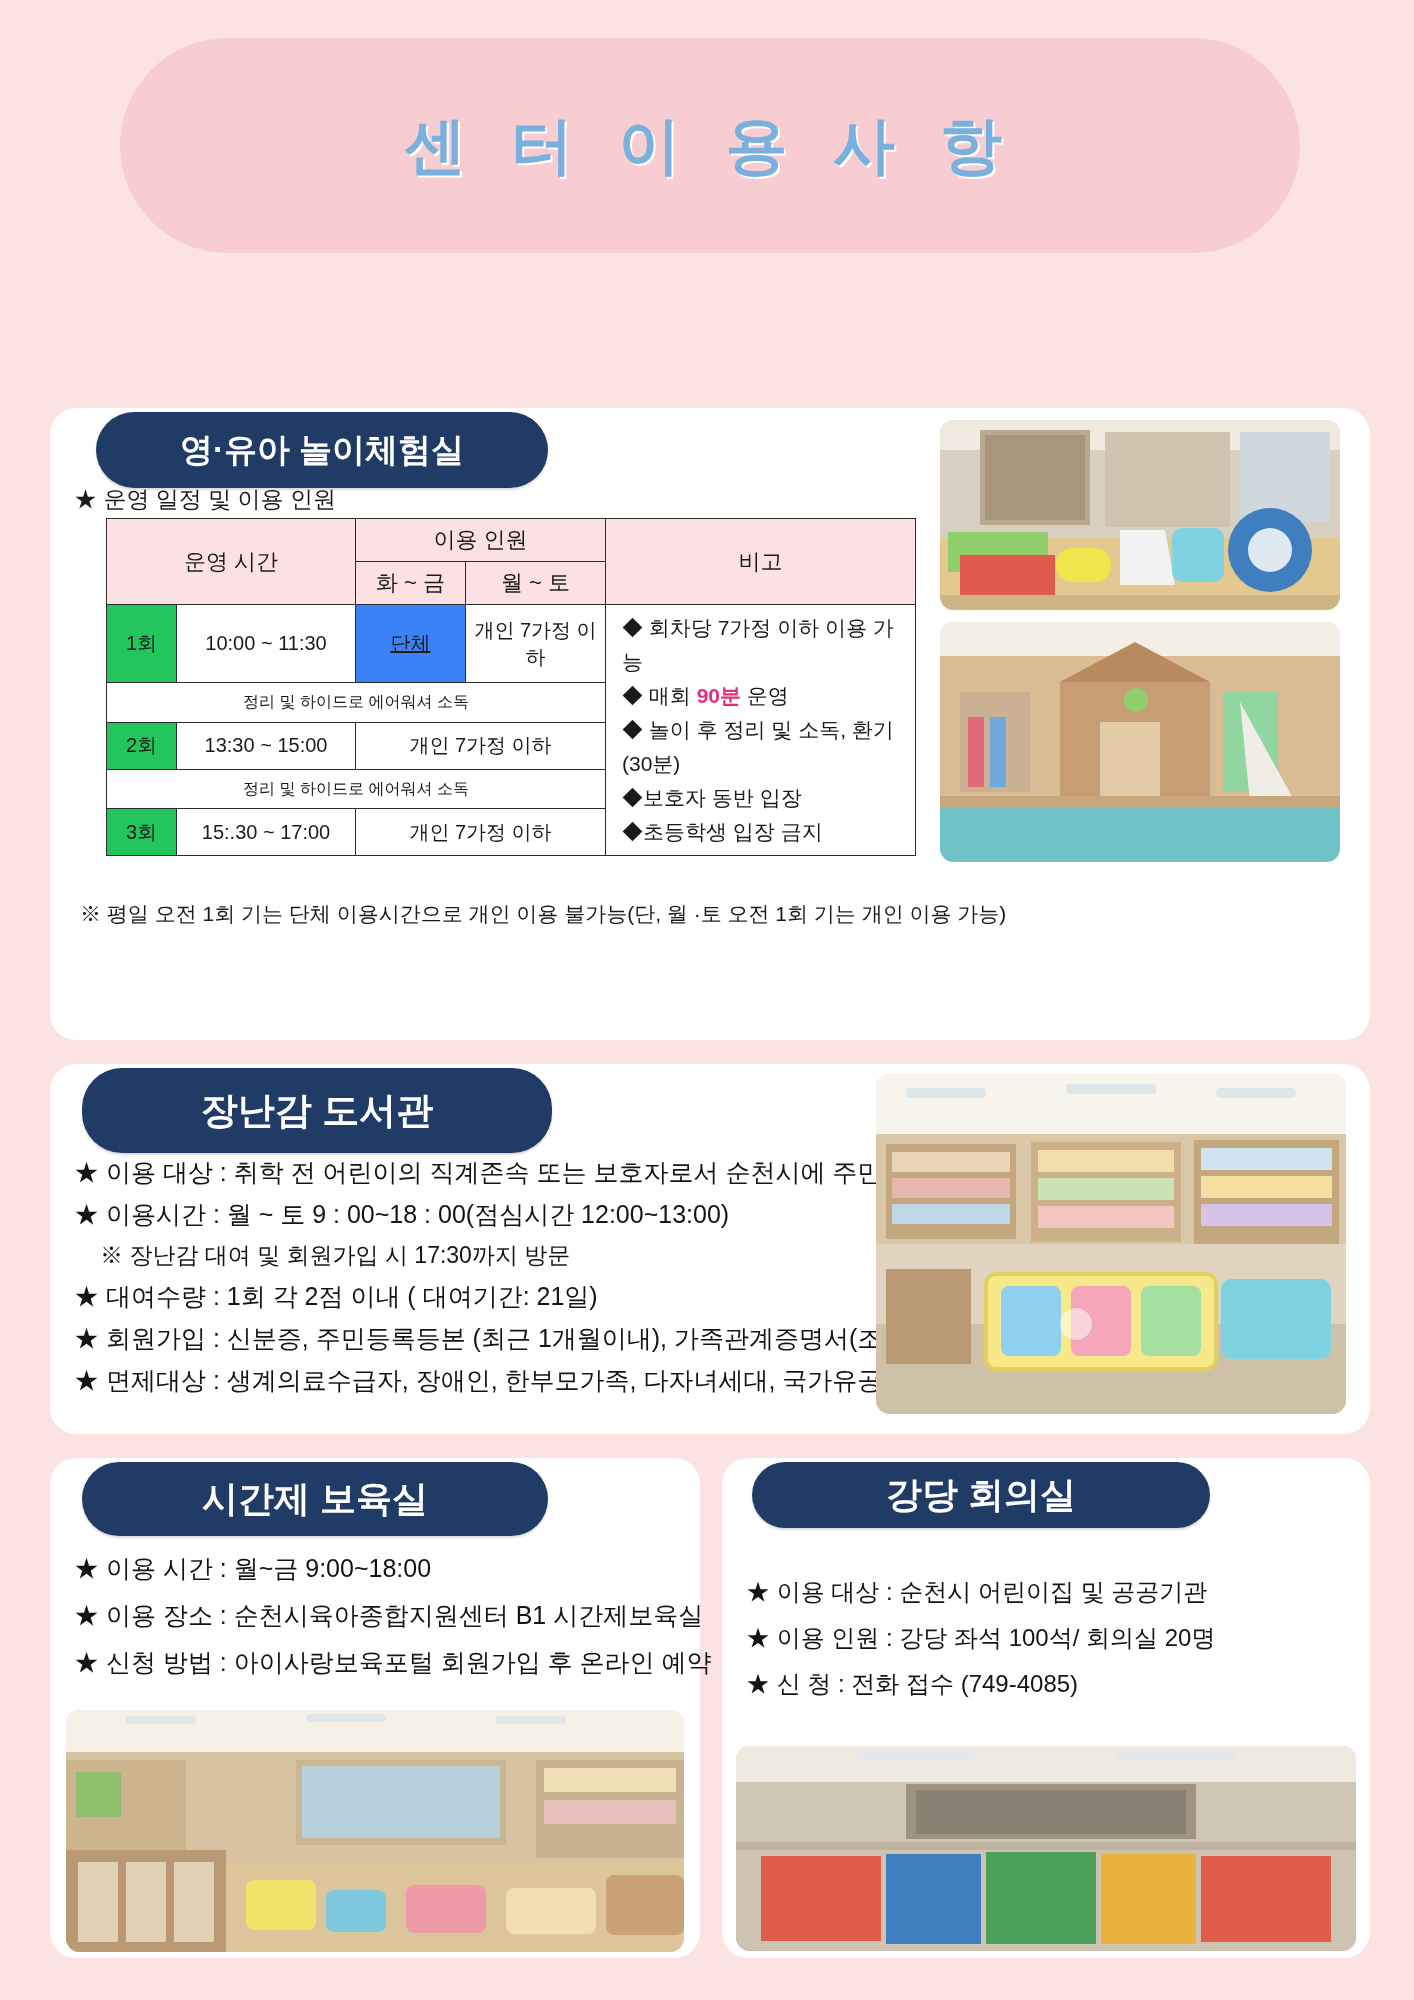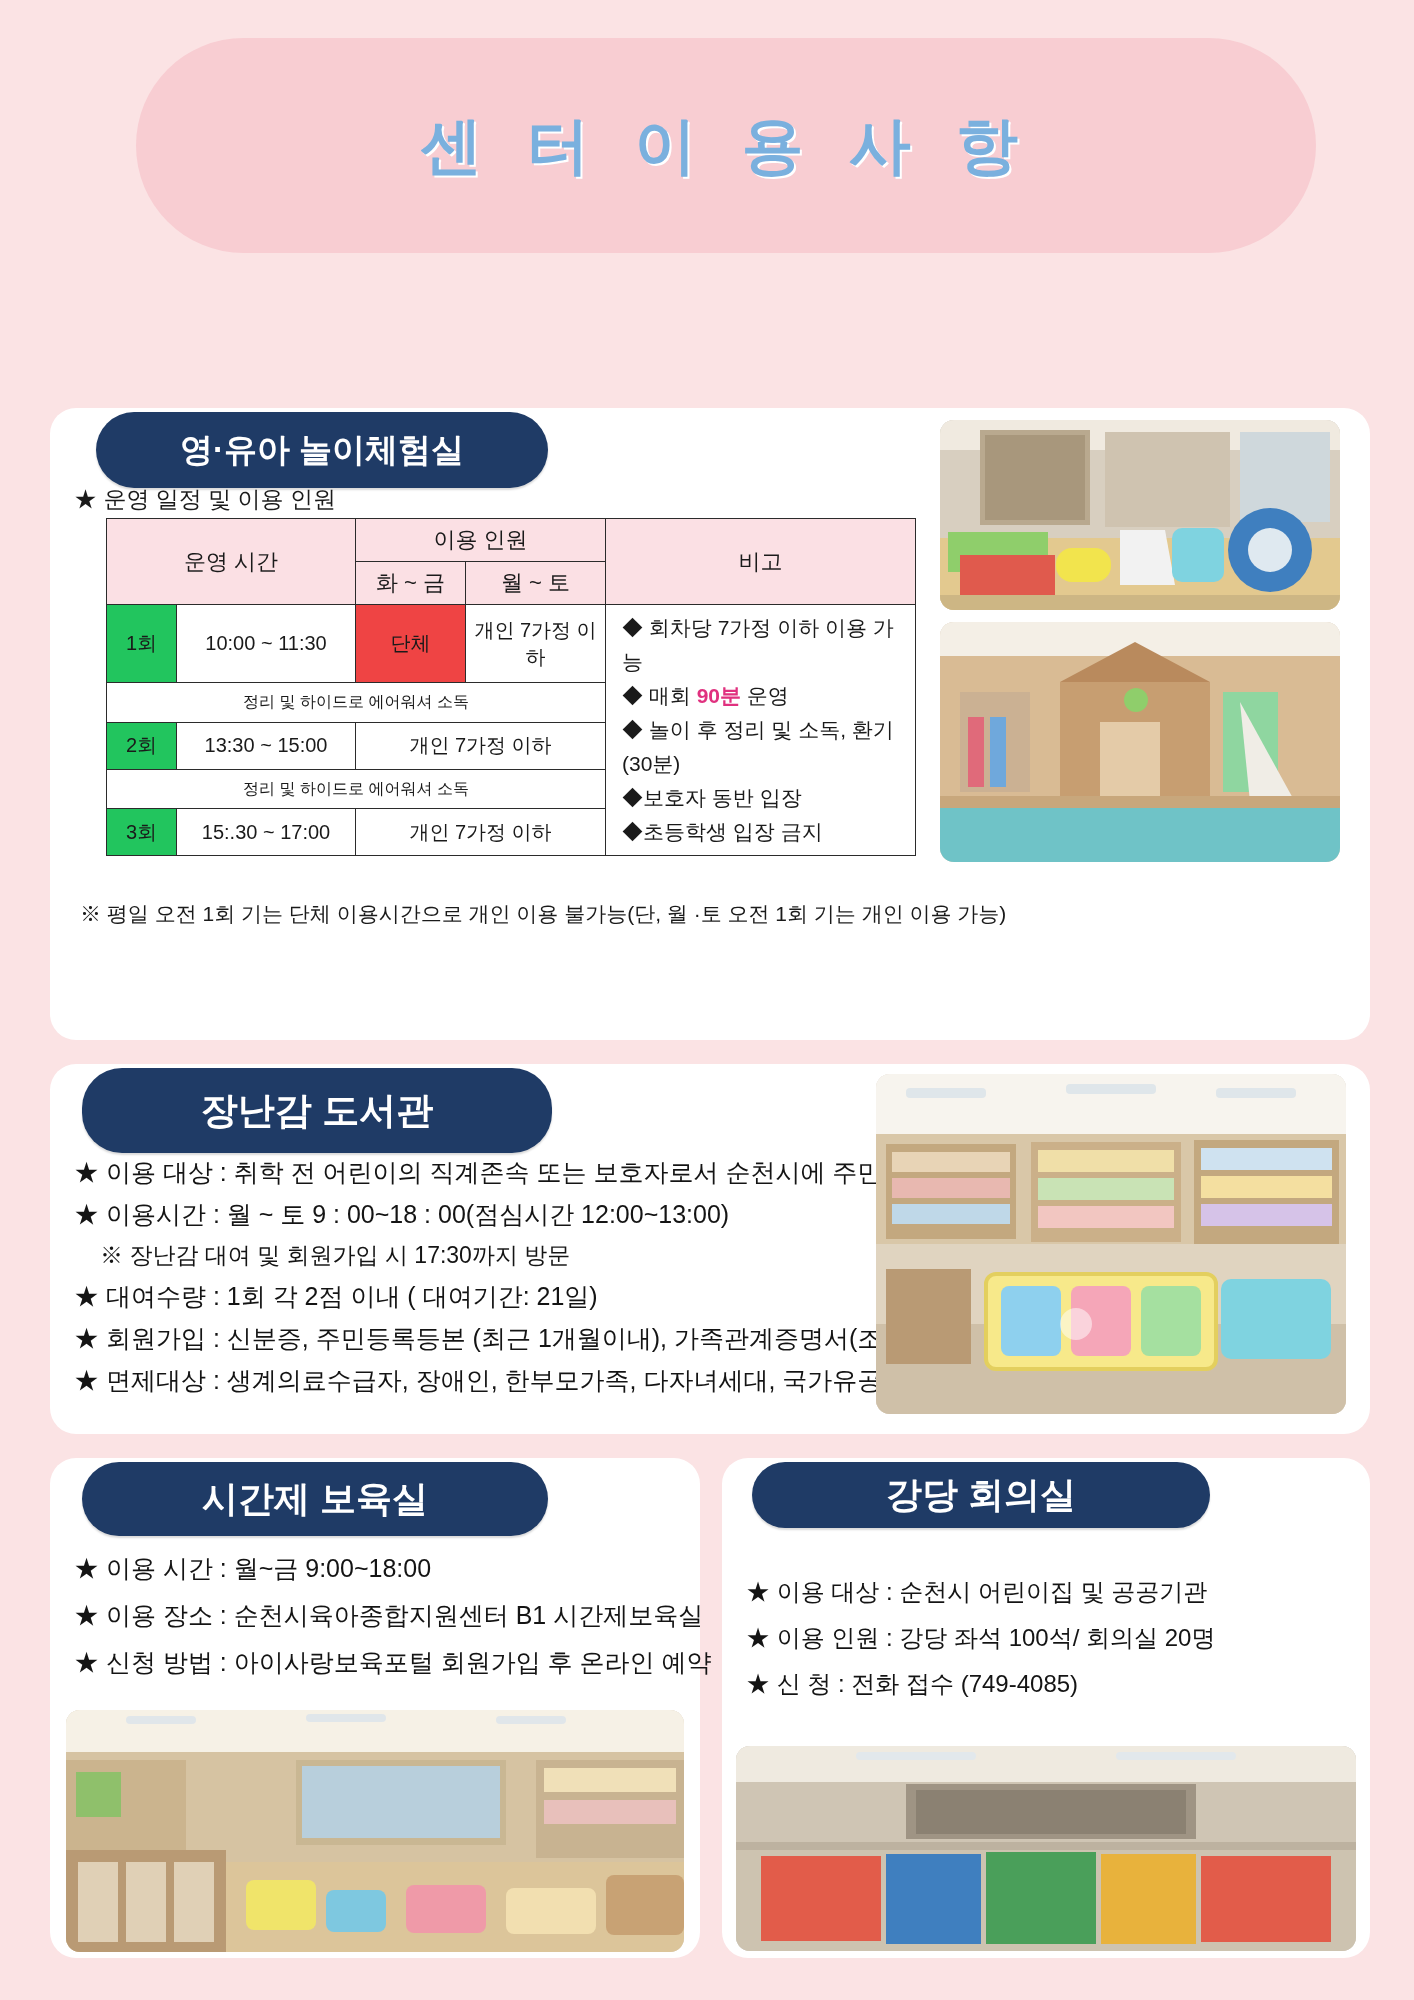--- a/index.html
+++ b/index.html
@@ -12,21 +12,21 @@
     background: #fbe3e4;
     font-family: "Liberation Sans", sans-serif;
     color: #222;
     position: relative;
     overflow: hidden;
   }
 
   
   .banner {
     position: absolute;
-    left: 136px;
+    left: 120px;
     top: 38px;
     width: 1180px;
     height: 215px;
     background: #f8cdd2;
     border-radius: 110px;
     display: flex;
     align-items: center;
     justify-content: center;
   }
   .banner-title {
@@ -84,21 +84,21 @@
   }
   table.schedule td, table.schedule th {
     border: 1.6px solid #2b2b2b;
     text-align: center;
     padding: 6px 4px;
     font-weight: normal;
     color: #1a1a1a;
   }
   .th-pink { background: #fbe0e4; font-size: 22px; }
   .cell-pink { background: #22c55e; }
-  .cell-blue { background: #ef4444; }
+  .cell-blue { background: #3b82f6; text-decoration: underline; }
   .remark-cell {
     background: #ffffff;
     text-align: left !important;
     vertical-align: middle;
     padding-left: 16px !important;
     line-height: 1.62;
     font-size: 21px;
   }
   .remark-cell .hl { color: #e0317f; font-weight: bold; }
   .merged-note { font-size: 16px; }

